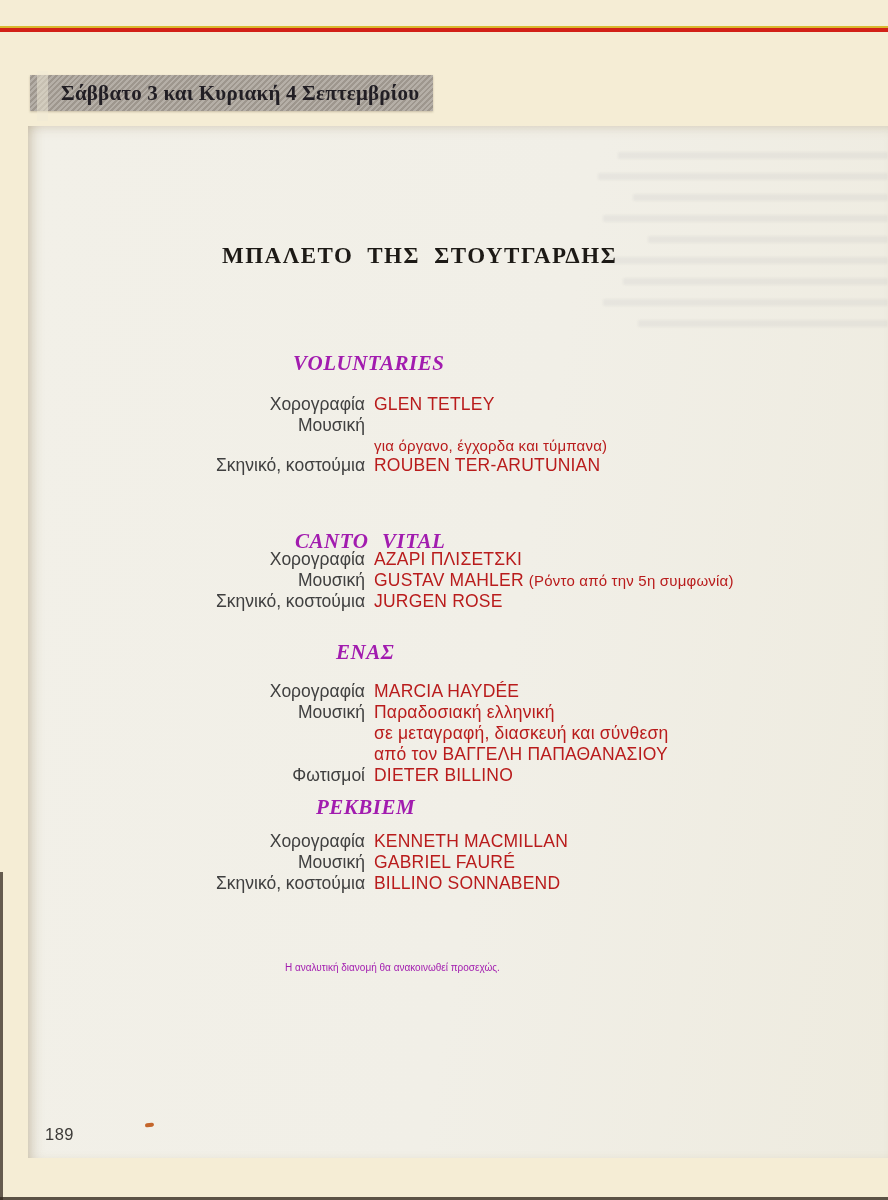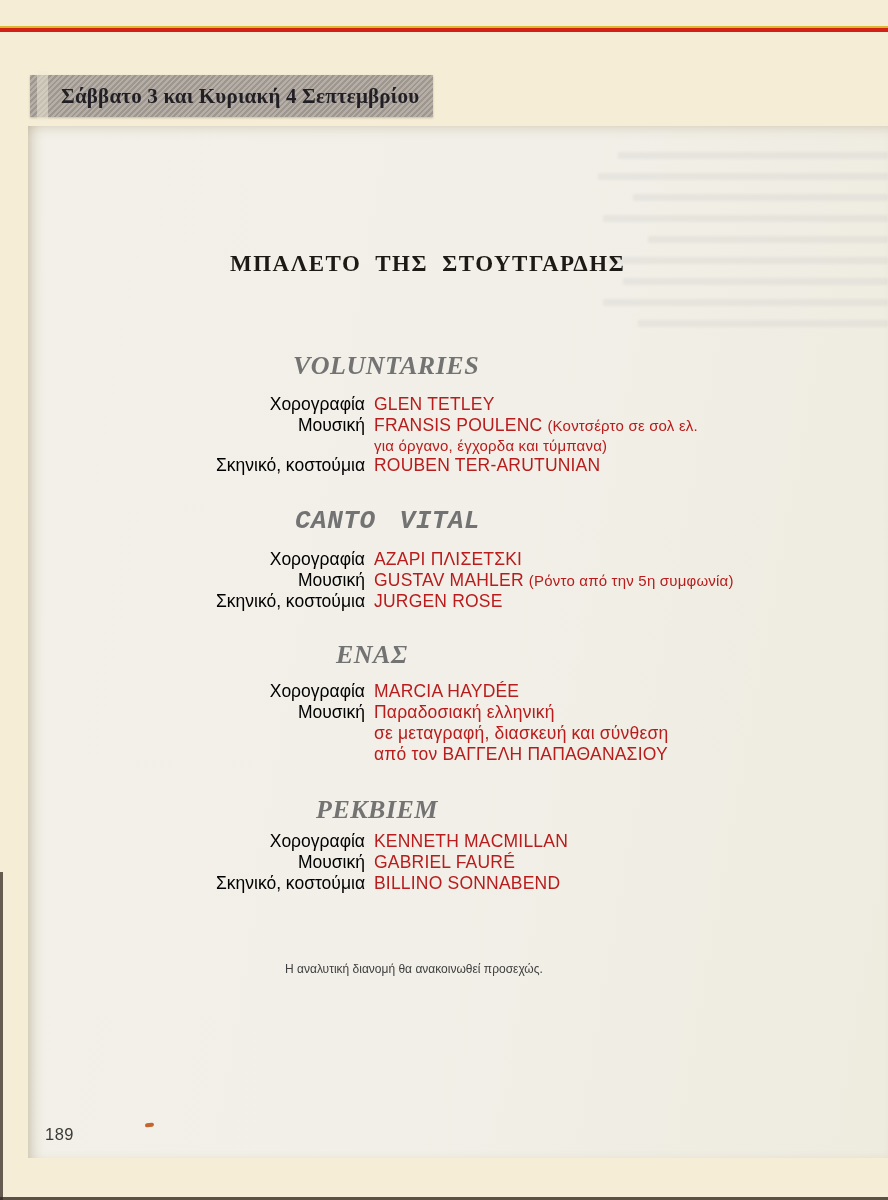--- a/index.html
+++ b/index.html
@@ -17,72 +17,72 @@
     background: var(--red-line, #d22117);
     box-shadow: 0 -2px 0 var(--yellow-line, #d8b92f);
   }
   .page {
     position: absolute; left: 28px; top: 126px; right: 0; bottom: 42px;
     background: linear-gradient(100deg, #f2f0e8 0%, #f1efe7 55%, #eeebdf 100%);
     box-shadow: inset 10px 0 14px -8px rgba(130,105,60,.38),
                 inset 0 10px 14px -10px rgba(130,105,60,.22);
   }
   .banner {
-    position: absolute; left: 30px; top: 75px; width: 403px; height: 42px;
+    position: absolute; left: 30px; top: 75px; width: 403px; height: 36px;
     background-color: var(--banner-bg, #aaa39a);
     background-image: repeating-linear-gradient(135deg,
       rgba(255,255,255,.13) 0 2px, rgba(70,62,55,.12) 2px 4px);
     display: flex; align-items: center;
     box-shadow: 0 1px 2px rgba(90,75,50,.3);
   }
   .banner-text {
     padding-left: 31px;
     font-family: "Liberation Serif", serif;
     font-weight: bold; font-size: 21px; letter-spacing: .2px;
     color: var(--banner-text, #211e24);
     white-space: nowrap;
   }
   .tape {
     position: absolute; left: 7px; top: -4px; width: 11px; height: 50px;
     background: rgba(240,233,214,.5);
   }
   .title {
-    position: absolute; left: 222px; top: 243px; margin: 8px;
+    position: absolute; left: 222px; top: 243px; margin: 0;
     font-family: "Liberation Serif", serif;
     font-weight: bold; font-size: 23px;
     letter-spacing: 1.5px; word-spacing: 7px;
     color: #1d1a16; white-space: nowrap;
   }
   .heading {
     position: absolute;
     font-family: "Liberation Serif", serif;
-    font-style: italic; font-weight: bold; font-size: 26px;
+    font-style: italic; font-weight: bold; font-size: 21px;
     letter-spacing: .5px; word-spacing: 8px;
-    color: #737373; white-space: nowrap;
+    color: #a21caf; white-space: nowrap;
   }
   #heading-0 { left: 293px; top: 351px; }
-  #heading-1 { left: 295px; top: 506px; font-family: Liberation Mono, monospace; }
+  #heading-1 { left: 295px; top: 529px; }
   #heading-2 { left: 336px; top: 640px; }
   #heading-3 { left: 316px; top: 789px; margin-top: 6px; }
   .credits { position: absolute; left: 0; width: 888px; }
   #credits-0 { top: 394px; }
   #credits-1 { top: 549px; }
   #credits-2 { top: 681px; }
   #credits-3 { top: 831px; }
   .credit-row {
     display: flex; align-items: baseline;
     line-height: 21px; font-size: 17.5px;
   }
   .credit-row.small-row { line-height: 19px; }
-  .credit-label { flex: 0 0 365px; width: 365px; text-align: right; color: #000000; }
+  .credit-label { flex: 0 0 365px; width: 365px; text-align: right; color: #404040; }
   .credit-value { margin-left: 9px; letter-spacing: .2px; color: #b91c1c; white-space: nowrap; }
   .credit-value .small { font-size: 15px; }
   .footer-note {
     position: absolute; left: 285px; top: 962px;
-    font-size: 12px; color: #404040; white-space: nowrap;
+    font-size: 10px; color: #a21caf; white-space: nowrap;
   }
   .pageno {
     position: absolute; left: 45px; top: 1125px;
     font-size: 16.5px; letter-spacing: .5px; color: #3c3a37;
   }
   .ghost {
     position: absolute; right: 0; top: 152px; width: 300px; height: 200px;
     filter: blur(1px); pointer-events: none;
   }
   .ghost .gl {
@@ -131,21 +131,20 @@
   <h1 class="title">ΜΠΑΛΕΤΟ ΤΗΣ ΣΤΟΥΤΓΑΡΔΗΣ</h1>
 
   <div class="heading" id="heading-0">VOLUNTARIES</div>
   <div class="credits" id="credits-0">
       <div class="credit-row">
         <div class="credit-label">Χορογραφία</div>
         <div class="credit-value"><span>GLEN TETLEY</span></div>
       </div>
       <div class="credit-row">
         <div class="credit-label">Μουσική</div>
-        <div class="credit-value"><span>FRANSIS POULENC </span><span class="small">(Κοντσέρτο σε σολ ελ.</span></div>
       </div>
       <div class="credit-row small-row">
         <div class="credit-label"></div>
         <div class="credit-value"><span class="small">για όργανο, έγχορδα και τύμπανα)</span></div>
       </div>
       <div class="credit-row">
         <div class="credit-label">Σκηνικό, κοστούμια</div>
         <div class="credit-value"><span>ROUBEN TER-ARUTUNIAN</span></div>
       </div>
     </div>
@@ -177,20 +176,24 @@
         <div class="credit-value"><span>Παραδοσιακή ελληνική</span></div>
       </div>
       <div class="credit-row">
         <div class="credit-label"></div>
         <div class="credit-value"><span>σε μεταγραφή, διασκευή και σύνθεση</span></div>
       </div>
       <div class="credit-row">
         <div class="credit-label"></div>
         <div class="credit-value"><span>από τον ΒΑΓΓΕΛΗ ΠΑΠΑΘΑΝΑΣΙΟΥ</span></div>
       </div>
+      <div class="credit-row">
+        <div class="credit-label">Φωτισμοί</div>
+        <div class="credit-value"><span>DIETER BILLINO</span></div>
+      </div>
     </div>
 
   <div class="heading" id="heading-3">ΡΕΚΒΙΕΜ</div>
   <div class="credits" id="credits-3">
       <div class="credit-row">
         <div class="credit-label">Χορογραφία</div>
         <div class="credit-value"><span>KENNETH MACMILLAN</span></div>
       </div>
       <div class="credit-row">
         <div class="credit-label">Μουσική</div>

